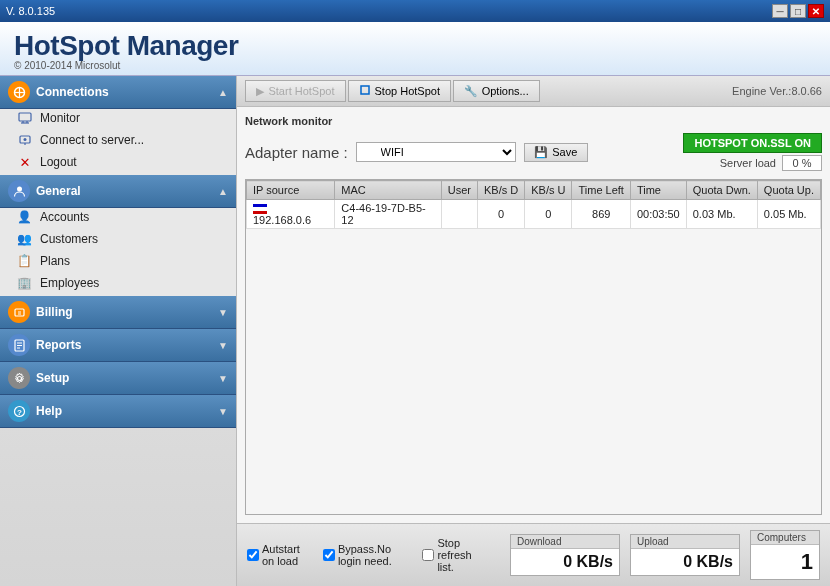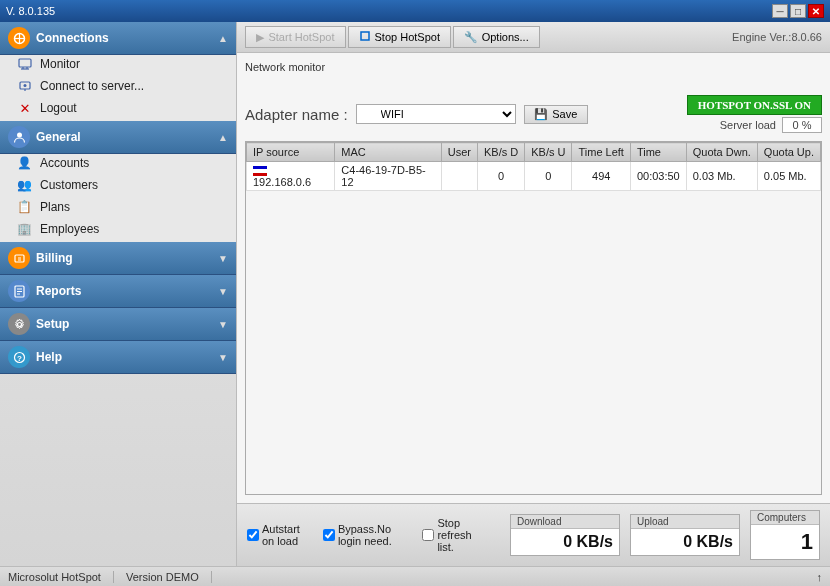--- a/index.html
+++ b/index.html
@@ -179,22 +179,22 @@
     #network-monitor {
       flex: 1;
       display: flex;
       flex-direction: column;
       padding: 8px;
       overflow: hidden;
     }
     #network-monitor-title {
       font-size: 11px;
       color: #333;
-      margin-bottom: 22px;
-      font-weight: normal;
+      margin-bottom: 6px;
+      font-weight: bold;
     }
 
     #monitor-controls {
       display: flex;
       align-items: center;
       gap: 8px;
       margin-bottom: 8px;
     }
     .control-label {
       font-size: 15px;
@@ -225,21 +225,20 @@
       align-items: flex-end;
       gap: 2px;
     }
     #hotspot-status {
       background: #22aa22;
       color: white;
       padding: 3px 10px;
       font-size: 11px;
       font-weight: bold;
       border: 1px solid #117711;
-      font-family: Liberation Serif, serif;
     }
     #server-load-row {
       display: flex;
       align-items: center;
       gap: 6px;
       font-size: 11px;
       color: #444;
     }
     #server-load-value {
       background: white;
@@ -366,20 +365,24 @@
   <span>V.  8.0.135</span>
   <div id="titlebar-controls">
     <div class="title-btn">─</div>
     <div class="title-btn">□</div>
     <div class="title-btn close">✕</div>
   </div>
 </div>
 
 <div id="main-window">
 
+  <div id="app-header">
+    <div id="app-title">HotSpot Manager</div>
+    <div id="app-subtitle">© 2010-2014 Microsolut</div>
+  </div>
 
   <div id="content-area">
 
     <div id="sidebar">
 
       <div class="sidebar-section-header">
         <div class="sidebar-section-left">
           <div class="section-icon" style="background:#ff8c00;">
             <svg width="13" height="13" viewBox="0 0 13 13">
                 <circle cx="6.5" cy="6.5" r="5" fill="none" stroke="white" stroke-width="1.5"></circle>
@@ -567,21 +570,21 @@
             <tbody id="connections-tbody">
 
             <tr>
     <td>
       <span class="flag-icon"></span>192.168.0.6
     </td>
     <td>C4-46-19-7D-B5-12</td>
     <td></td>
     <td style="text-align:center;">0</td>
     <td style="text-align:center;">0</td>
-    <td style="text-align:center;">494</td>
+    <td style="text-align:center;">869</td>
     <td style="text-align:center;">00:03:50</td>
     <td>0.03 Mb.</td>
     <td>0.05 Mb.</td>
   </tr>
               </tbody>
           </table>
         </div>
 
       </div>
 
@@ -612,21 +615,14 @@
         <div class="stat-box computers">
           <div class="stat-box-title">Computers</div>
           <div class="stat-box-value">1</div>
         </div>
       </div>
 
     </div>
 
   </div>
 
-  <div id="status-bar">
-    <div id="status-bar-sections">
-      <span class="status-section">Microsolut HotSpot</span>
-      <span class="status-section">Version DEMO</span>
-    </div>
-    <span>↑</span>
-  </div>
 
 </div>
 
 </body></html>

